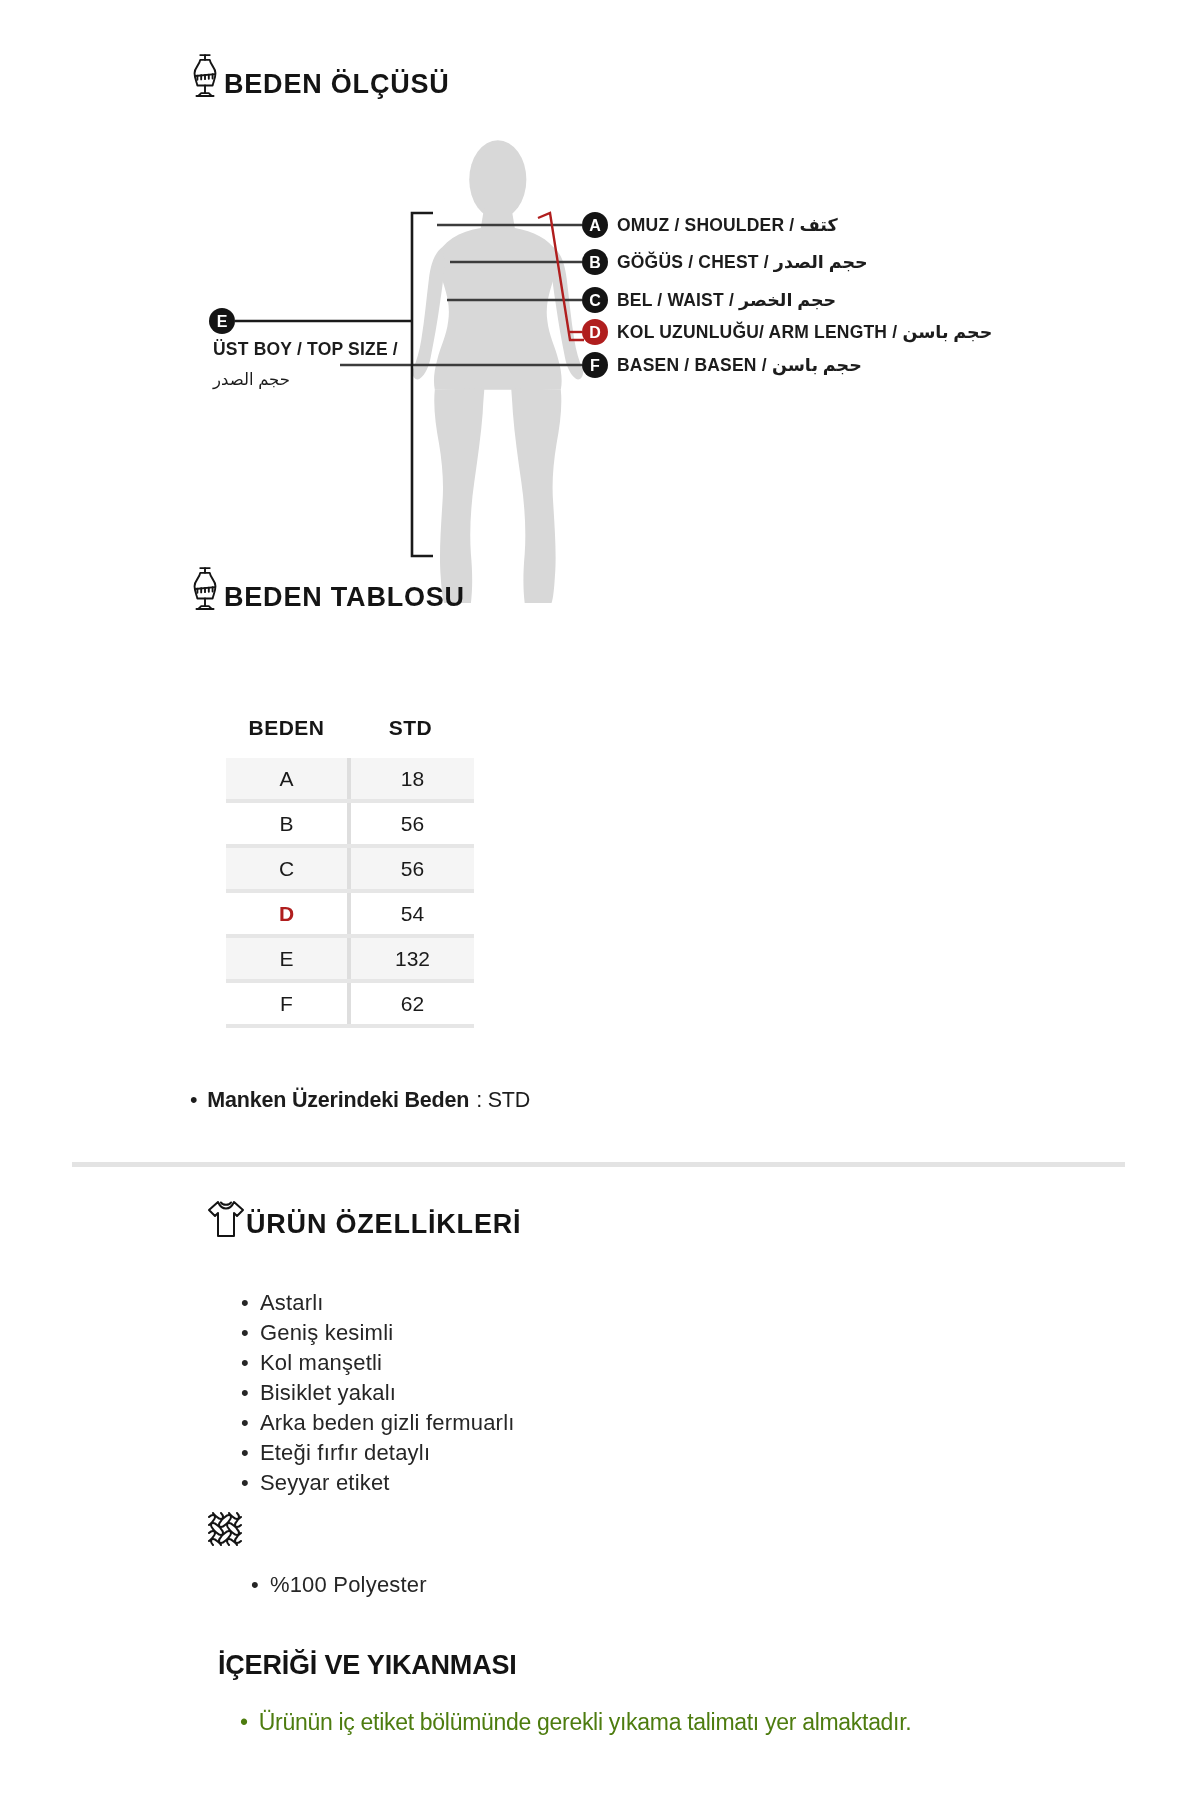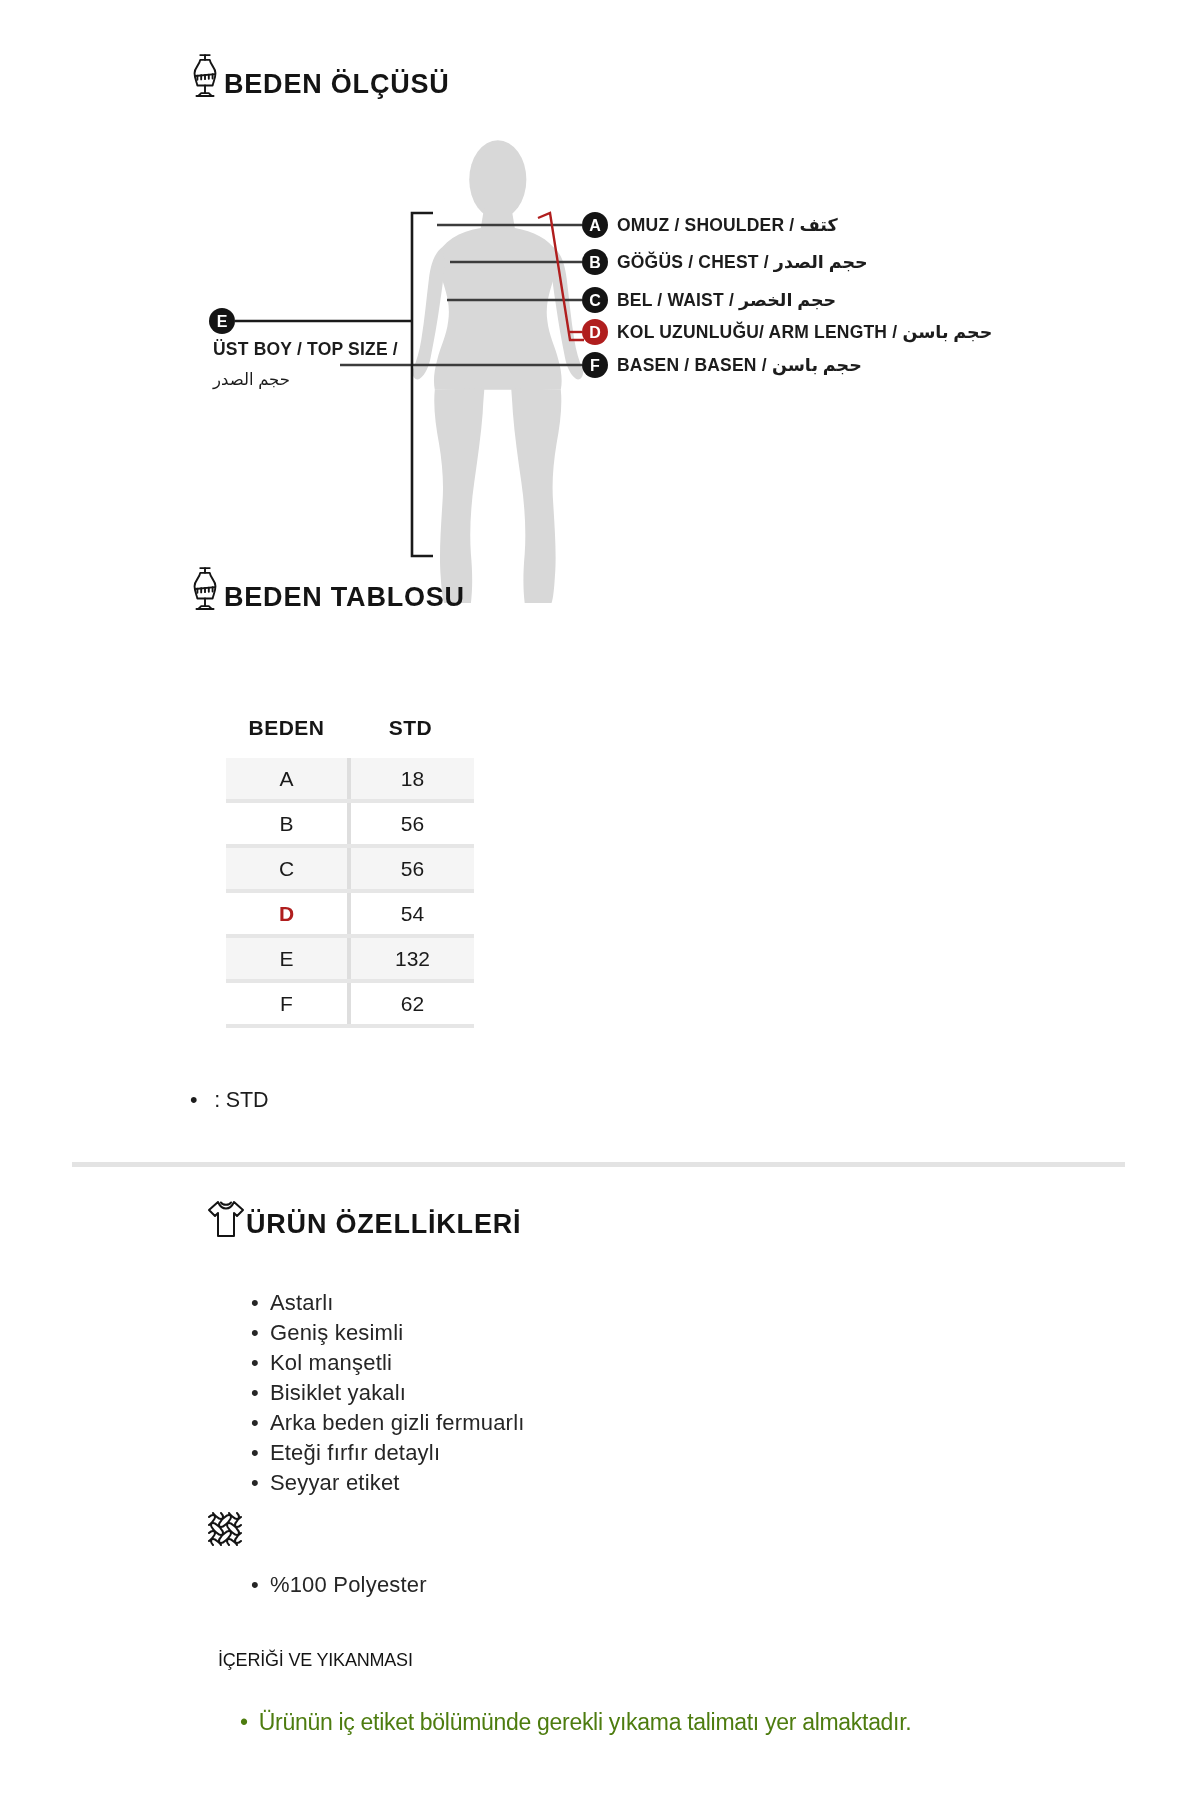--- a/index.html
+++ b/index.html
@@ -45,26 +45,26 @@
   #model-note .lbl{font-weight:700;}
   #model-note .val{margin-left:7px;}
   #model-note .nl2{margin-left:21px;}
 
   .hdivider{position:absolute;left:72px;top:1162px;width:1053px;height:5px;background:#e3e3e3;}
 
   
   .bullet-list{position:absolute;font-size:22px;color:#262626;}
   .bi{line-height:30px;display:flex;}
   .bi::before{content:"•";margin-right:11px;}
-  #feature-list{left:251px;top:1288px;letter-spacing:0.2px;}
+  #feature-list{left:241px;top:1288px;letter-spacing:0.2px;}
   #fabric-list{left:251px;top:1570px;letter-spacing:0.2px;}
   #care-list{left:240px;top:1706px;max-width:710px;font-size:23px;letter-spacing:-0.3px;color:#4d7c0f;}
   #care-list .bi{line-height:33px;}
 
-  #care-head{position:absolute;left:218px;top:1650px;font-size:18px;font-weight:400;letter-spacing:-0.2px;color:#141414;}
+  #care-head{position:absolute;left:218px;top:1650px;font-size:27px;font-weight:700;letter-spacing:-0.2px;color:#141414;}
 </style>
 </head>
 <body>
 
 <div class="sec-head" style="left:186px;top:52px;">
   <svg class="icon-svg" width="38" height="48" viewBox="0 0 40 48">
     <line x1="15" y1="2" x2="25" y2="2"></line>
     <line x1="20" y1="2" x2="20" y2="7"></line>
     <path d="M15,7 L25,7 C26,13 31,15 31,21 C31,26 29,30 28,34 L12,34 C11,30 9,26 9,21 C9,15 14,13 15,7 Z"></path>
     <path d="M9.5,24 L30.5,22"></path>
@@ -177,20 +177,21 @@
   <div class="trow">
     <div class="c1">F</div>
     <div class="vd"></div>
     <div class="c2">62</div>
   </div>
 </div>
 
 <div id="model-note">
   <div class="nl1">
     <span class="dot">•</span>
+    <span class="lbl">Manken Üzerindeki Beden</span>
     <span class="val">: STD</span>
   </div>
 </div>
 
 <div class="hdivider"></div>
 
 <div class="sec-head" style="left:206px;top:1198px;">
   <svg class="icon-svg" width="40" height="42" viewBox="0 0 40 42">
     <path d="M12,4 L3,12 L9,18 L12,15 L12,38 L28,38 L28,15 L31,18 L37,12 L28,4 C26,8.5 23.5,10.5 20,10.5 C16.5,10.5 14,8.5 12,4 Z"></path>
     <path d="M15,4.5 C16.5,7.5 23.5,7.5 25,4.5"></path>

